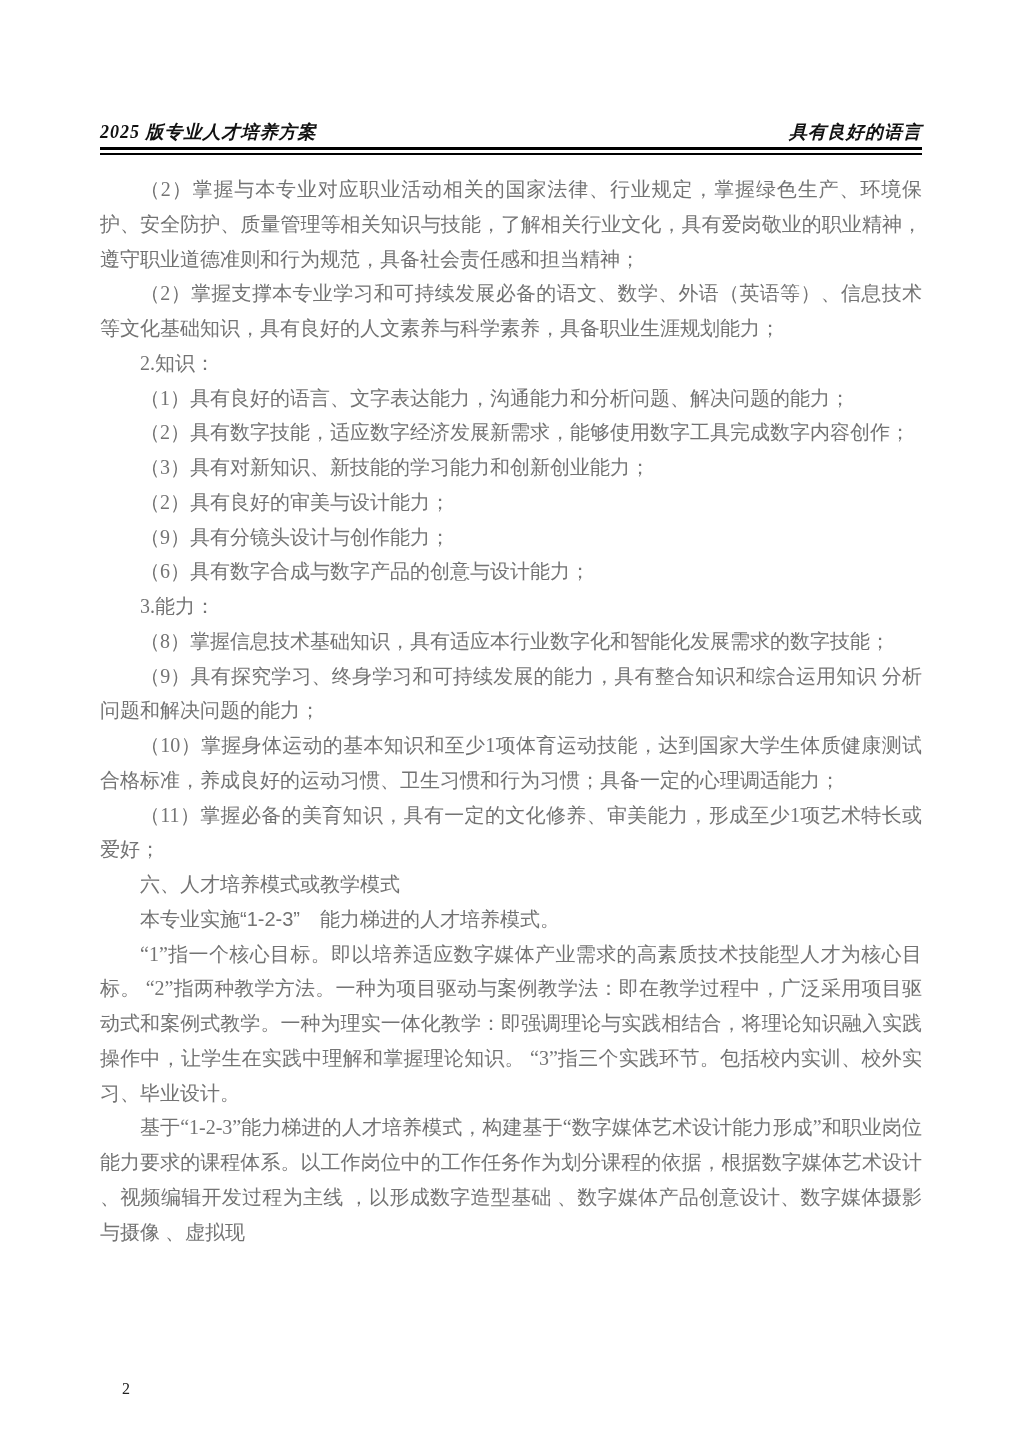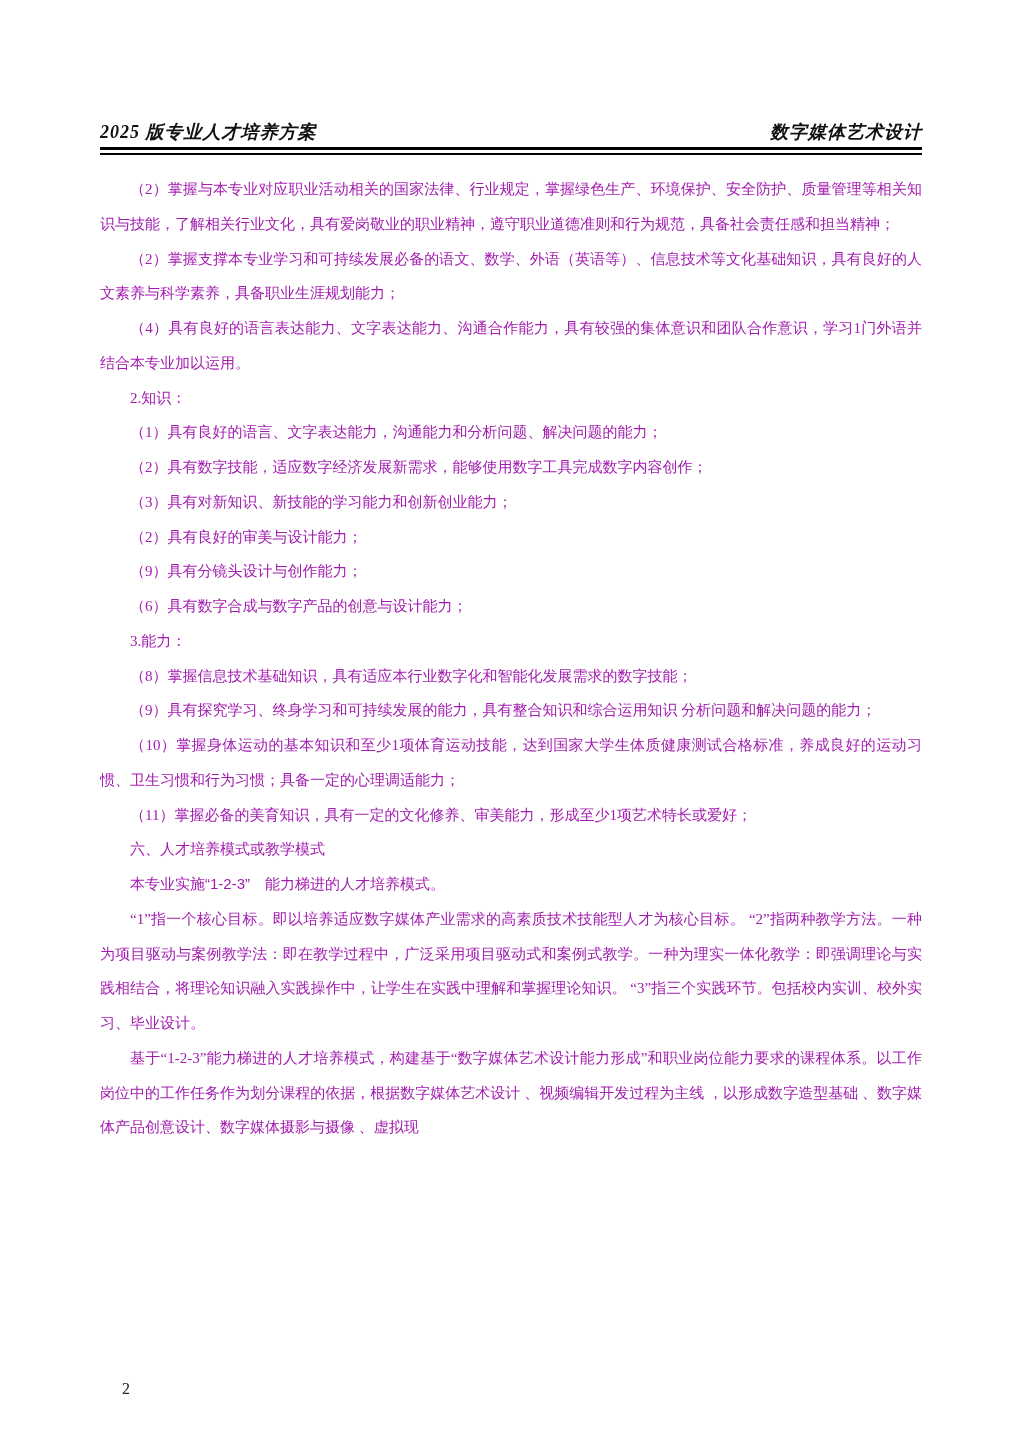--- a/index.html
+++ b/index.html
@@ -38,25 +38,25 @@
     width: 822px;
     height: 3px;
     border-top: 3px solid #000;
     border-bottom: 2px solid #000;
   }
   .doc-body {
     position: absolute;
     left: 100px;
     top: 172px;
     width: 822px;
-    font-size: 15px;
+    font-size: 20px;
     line-height: 34.75px;
     text-align: justify;
     text-justify: inter-ideograph;
-    color: #a21caf;
+    color: #737373;
   }
   .para {
     margin: 0;
     text-indent: 2em;
   }
   .para.heading,
   .para.bold {
     font-weight: normal;
     font-family: "Liberation Sans", "DejaVu Sans", sans-serif;
   }
@@ -69,29 +69,28 @@
     font-family: "Liberation Serif", "DejaVu Serif", serif;
   }
 </style>
 </head>
 <body>
 
 <div class="page">
 
   <div class="page-header">
     <span>2025 版专业人才培养方案</span>
-    <span>数字媒体艺术设计</span>
+    <span>具有良好的语言</span>
   </div>
 
   <div class="header-rule"></div>
 
   <div class="doc-body">
       <p class="para body">（2）掌握与本专业对应职业活动相关的国家法律、行业规定，掌握绿色生产、环境保护、安全防护、质量管理等相关知识与技能，了解相关行业文化，具有爱岗敬业的职业精神，遵守职业道德准则和行为规范，具备社会责任感和担当精神；</p>
       <p class="para body">（2）掌握支撑本专业学习和可持续发展必备的语文、数学、外语（英语等）、信息技术等文化基础知识，具有良好的人文素养与科学素养，具备职业生涯规划能力；</p>
-      <p class="para body">（4）具有良好的语言表达能力、文字表达能力、沟通合作能力，具有较强的集体意识和团队合作意识，学习1门外语并结合本专业加以运用。</p>
       <p class="para body">2.知识：</p>
       <p class="para body">（1）具有良好的语言、文字表达能力，沟通能力和分析问题、解决问题的能力；</p>
       <p class="para body">（2）具有数字技能，适应数字经济发展新需求，能够使用数字工具完成数字内容创作；</p>
       <p class="para body">（3）具有对新知识、新技能的学习能力和创新创业能力；</p>
       <p class="para body">（2）具有良好的审美与设计能力；</p>
       <p class="para body">（9）具有分镜头设计与创作能力；</p>
       <p class="para body">（6）具有数字合成与数字产品的创意与设计能力；</p>
       <p class="para body">3.能力：</p>
       <p class="para body">（8）掌握信息技术基础知识，具有适应本行业数字化和智能化发展需求的数字技能；</p>
       <p class="para body">（9）具有探究学习、终身学习和可持续发展的能力，具有整合知识和综合运用知识 分析问题和解决问题的能力；</p>

